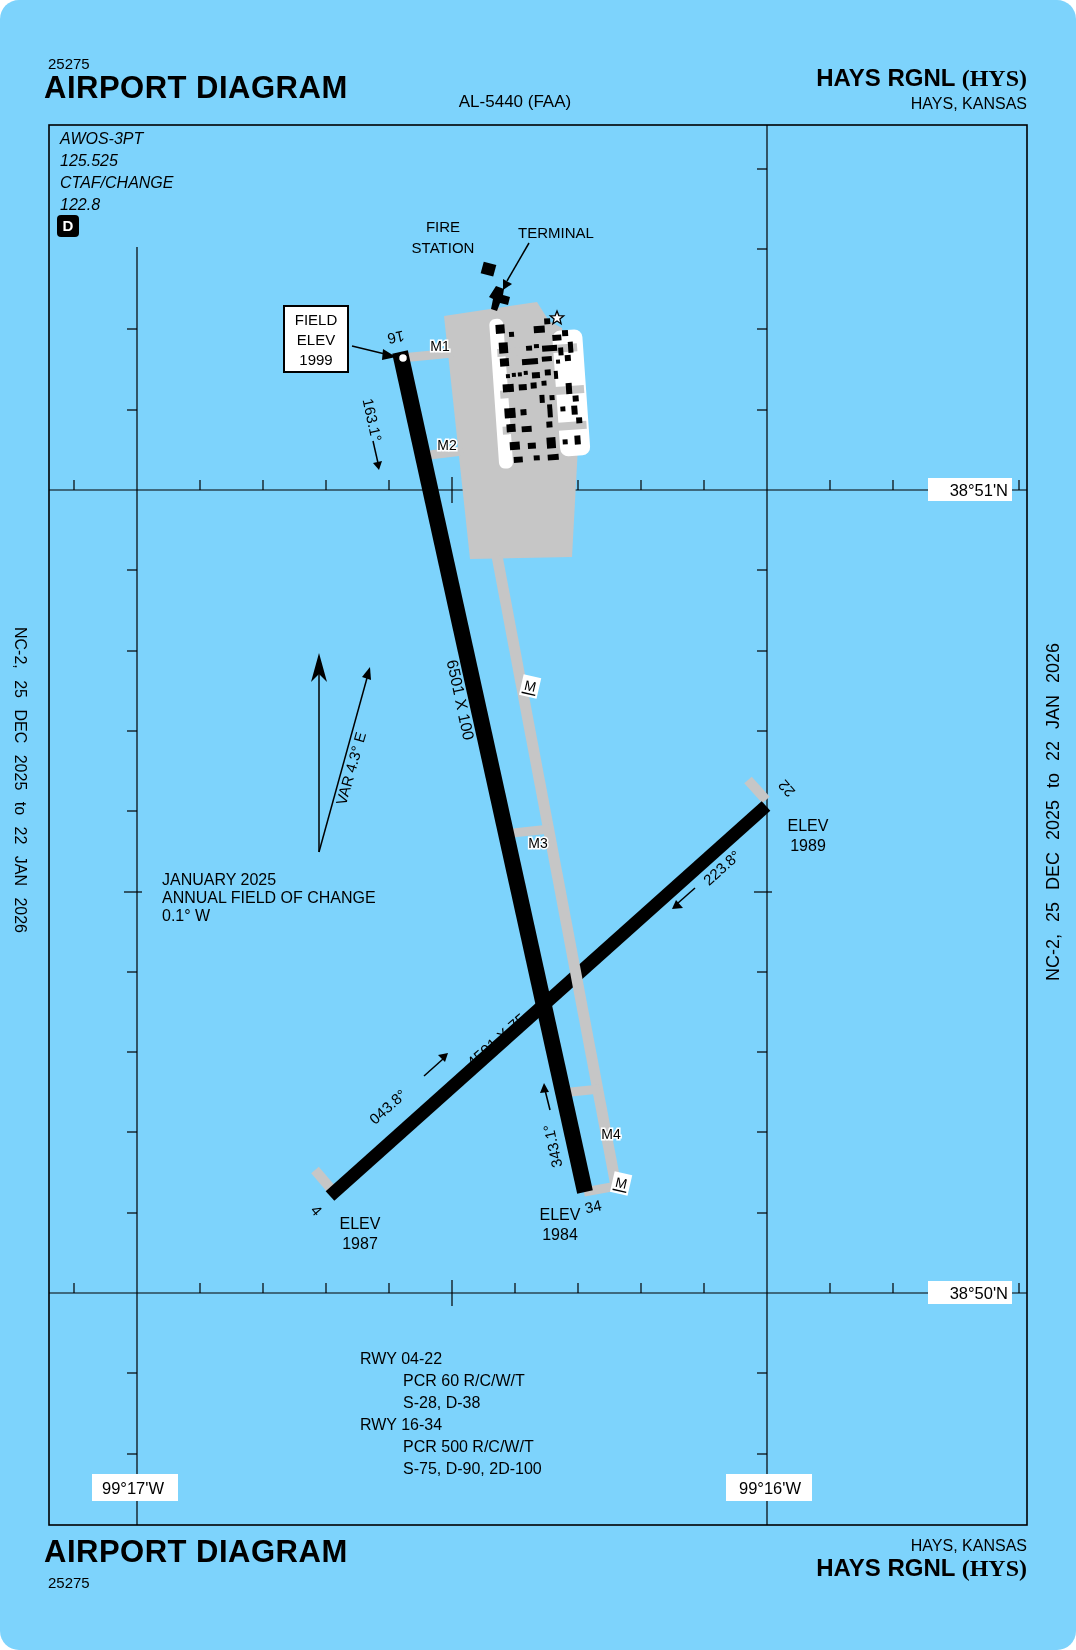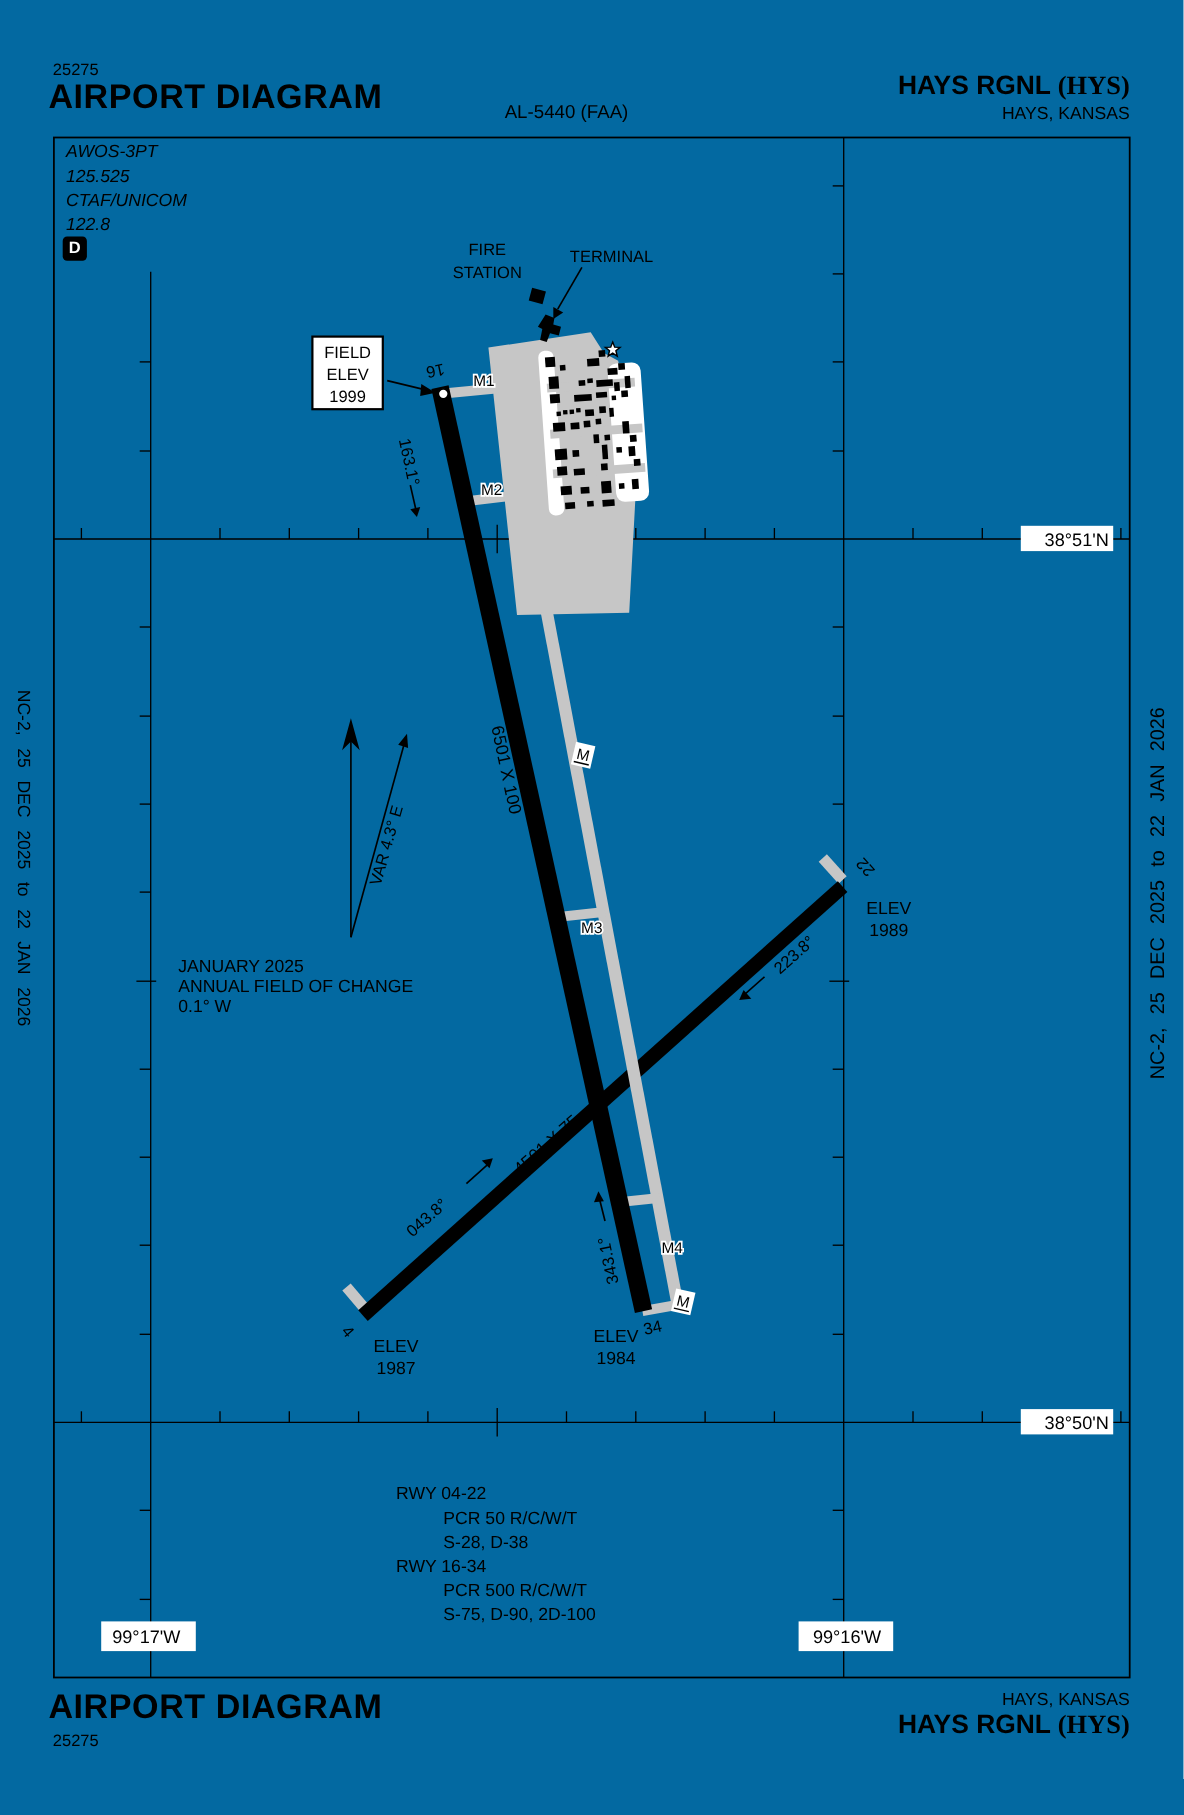--- a/index.html
+++ b/index.html
@@ -1,17 +1,17 @@
 <!DOCTYPE html>
 <html><head>
 <meta charset="utf-8">
 <style>
   html,body{margin:0;padding:0;background:#fff;}
-  .page{position:relative;width:1076px;height:1650px;background:#0369a1;overflow:hidden;
-        font-family:"Liberation Sans",sans-serif;color:#000;}
+  .page{position:relative;width:1076px;height:1650px;background:#7dd3fc;overflow:hidden;
+        font-family:"Liberation Sans",sans-serif;color:#000;border-radius:19px;}
   .abs{position:absolute;}
   .hdr-num{left:48px;top:55px;font-size:15px;}
   .hdr-title{left:44px;top:70px;font-size:31px;font-weight:bold;letter-spacing:.5px;}
   .hdr-al{left:330px;top:92px;width:370px;text-align:center;font-size:17px;}
   .hdr-airport{right:49px;top:64px;font-size:24px;font-weight:bold;text-align:right;}
   .hdr-city{right:49px;top:95px;font-size:16px;text-align:right;}
   .serif{font-family:"Liberation Serif",serif;}
   .ftr-city{right:49px;top:1537px;font-size:16px;text-align:right;}
   .ftr-airport{right:49px;top:1554px;font-size:24px;font-weight:bold;text-align:right;}
   .ftr-title{left:44px;top:1534px;font-size:31px;font-weight:bold;letter-spacing:.5px;}
@@ -39,34 +39,34 @@
   <div class="abs hdr-al">AL-5440 (FAA)</div>
   <div class="abs hdr-airport"><span>HAYS RGNL</span> <span class="serif">(HYS)</span></div>
   <div class="abs hdr-city">HAYS, KANSAS</div>
 
   <div class="abs strip strip-left">NC-2, 25 DEC 2025 to 22 JAN 2026</div>
   <div class="abs strip strip-right">NC-2, 25 DEC 2025 to 22 JAN 2026</div>
 
   <div class="abs comm">
     <div>AWOS-3PT</div>
     <div>125.525</div>
-    <div>CTAF/UNICOM</div>
+    <div>CTAF/CHANGE</div>
     <div>122.8</div>
   </div>
   <div class="abs dsym">D</div>
 
   <div class="abs jan">
     <div>JANUARY 2025</div>
     <div>ANNUAL FIELD OF CHANGE</div>
     <div>0.1° W</div>
   </div>
 
   <div class="abs datablock">
     <div>RWY 04-22</div>
-    <div class="ind">PCR 50 R/C/W/T</div>
+    <div class="ind">PCR 60 R/C/W/T</div>
     <div class="ind">S-28, D-38</div>
     <div>RWY 16-34</div>
     <div class="ind">PCR 500 R/C/W/T</div>
     <div class="ind">S-75, D-90, 2D-100</div>
   </div>
 
   <svg width="1076" height="1650" viewBox="0 0 1076 1650">
 
     <rect x="49" y="125" width="978" height="1400" fill="none" stroke="#000" stroke-width="1.6"></rect>
 

